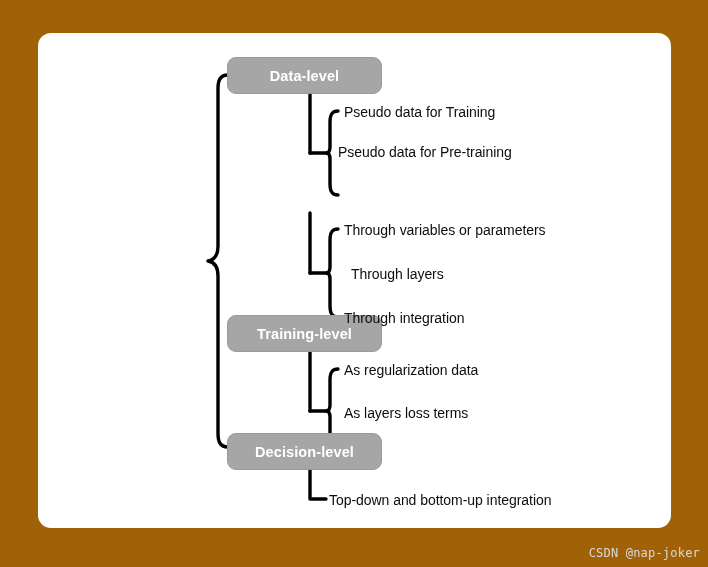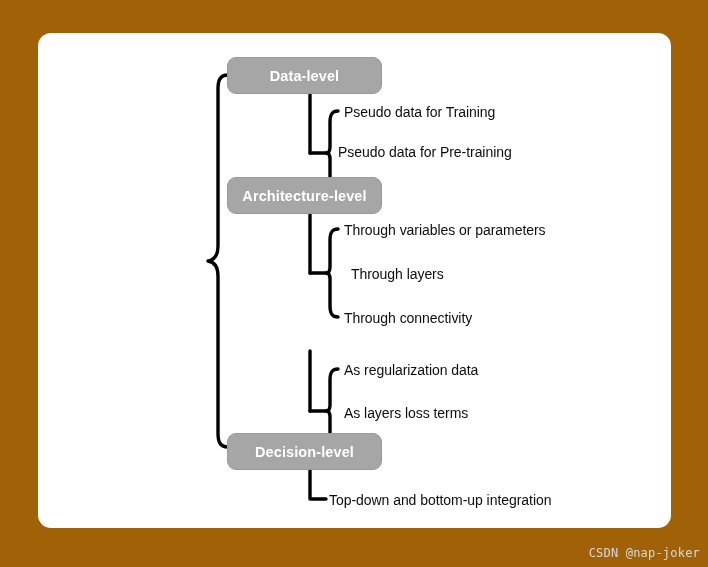--- a/index.html
+++ b/index.html
@@ -100,35 +100,35 @@
 
       <g fill="none" stroke="#000000" stroke-width="3.4" stroke-linecap="round" stroke-linejoin="round">
         <path d="M 272 436 L 272 466 L 288 466"></path>
       </g>
     </svg>
 
     <div class="node-box" style="left:189px; top:24px; width:155px; height:37px;">
       <span class="node-label">Data-level</span>
     </div>
 
-    <div class="node-box" style="left:189px; top:144px; width:155px; height:37px;">
-      <span class="node-label">Architecture-level</span>
+
+    <div class="node-box" style="left:189px; top:282px; width:155px; height:37px;">
+      <span class="node-label">Training-level</span>
     </div>
-
 
     <div class="node-box" style="left:189px; top:400px; width:155px; height:37px;">
       <span class="node-label">Decision-level</span>
     </div>
 
     <div class="leaf-label" style="left:306px; top:71px;">Pseudo data for Training</div>
     <div class="leaf-label" style="left:300px; top:111px;">Pseudo data for Pre-training</div>
 
     <div class="leaf-label" style="left:306px; top:189px;">Through variables or parameters</div>
     <div class="leaf-label" style="left:313px; top:233px;">Through layers</div>
-    <div class="leaf-label" style="left:306px; top:277px;">Through connectivity</div>
+    <div class="leaf-label" style="left:306px; top:277px;">Through integration</div>
 
     <div class="leaf-label" style="left:306px; top:329px;">As regularization data</div>
     <div class="leaf-label" style="left:306px; top:372px;">As layers loss terms</div>
 
     <div class="leaf-label" style="left:291px; top:459px;text-align:right;">Top-down and bottom-up integration</div>
 
   </div>
 
   <div id="watermark">CSDN @nap-joker</div>
 

